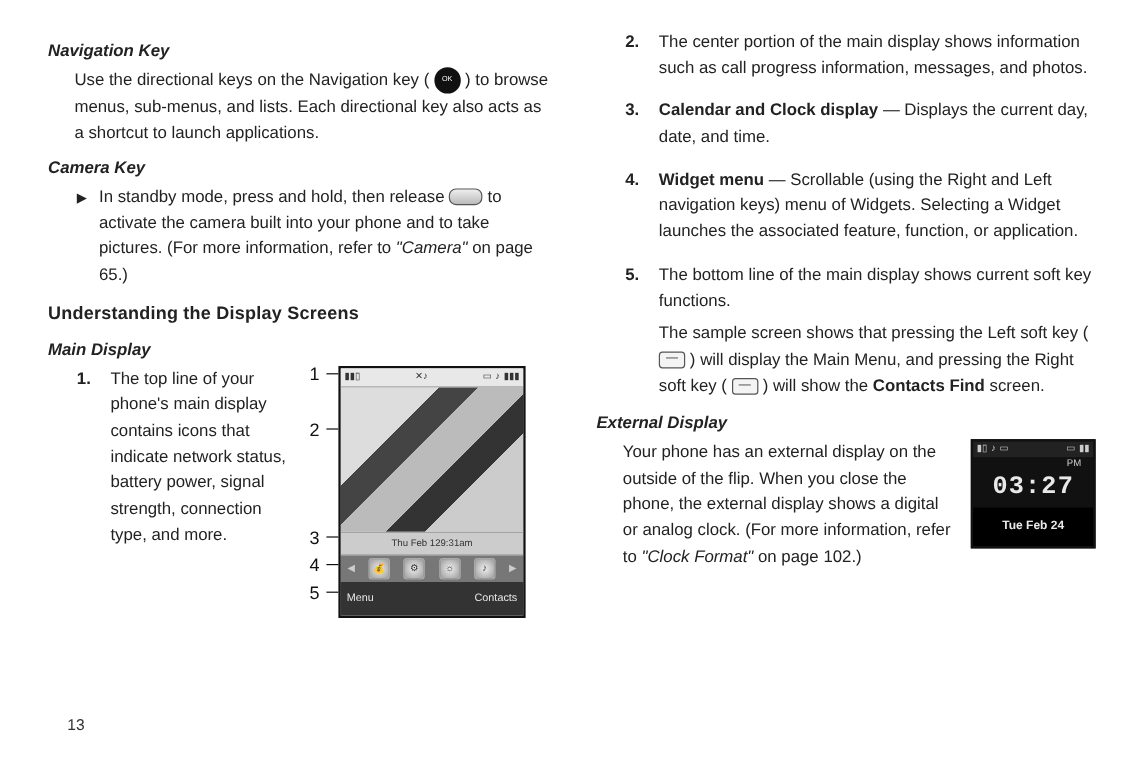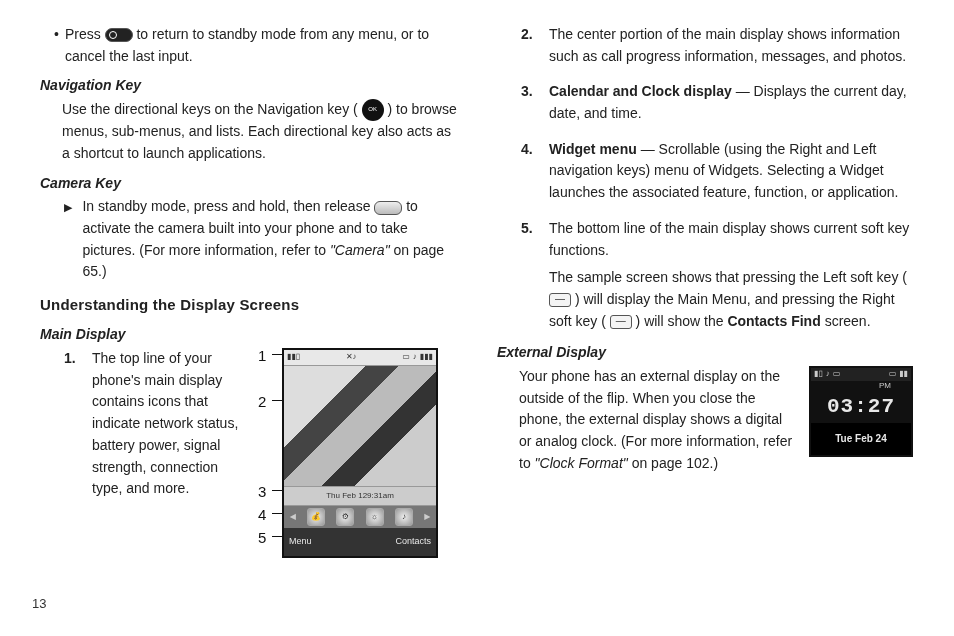--- a/index.html
+++ b/index.html
@@ -80,21 +80,21 @@
     background: #222; display: inline-block; position: relative; vertical-align: middle;
   }
   .ico-power::after {
     content: ""; position: absolute; width: 6px; height: 6px; border: 1px solid #fff;
     border-radius: 50%; top: 2px; left: 3px;
   }
   .bold { font-weight: bold; }
   .ital { font-style: italic; }
   .page-num {
     position: absolute;
-    left: 32px;
+    left: 56px;
     top: 596px;
     font-size: 13px;
     color: #333;
   }
   
   .main-disp-wrap {
     position: relative;
     width: 175px;
     padding-left: 20px;
   }
@@ -150,42 +150,34 @@
   }
   .ext-top .sp { flex: 1; }
   .ext-clk {
     height: 42px; display: flex; flex-direction: column; align-items: center; justify-content: center;
     color: #e8e8e8;
   }
   .ext-clk .big {
     font-family: "Courier New", monospace; font-weight: bold; font-size: 21px;
     letter-spacing: 1px;
   }
-  .ext-clk .pm { font-size: 8px; align-self: flex-end; margin-right: 20px; margin-bottom: -2px; color: #ccc; text-align: center; }
+  .ext-clk .pm { font-size: 8px; align-self: flex-end; margin-right: 10px; margin-bottom: -2px; color: #ccc; text-align: center; }
   .ext-dt {
     height: 32px; background: #000; color: #e8e8e8; font-size: 10px; font-weight: bold;
     display: flex; align-items: center; justify-content: center;
   }
   .flex-row { display: flex; gap: 12px; align-items: flex-start; }
 </style>
 </head>
 <body>
 
 <div class="page">
 
   <div class="col">
 
-    <div class="bullet">
-      <span class="dot"></span>
-      <span>
-        <span>Press </span>
-        <span class="inline-icon ico-power"></span>
-        <span> to return to standby mode from any menu, or to cancel the last input.</span>
-      </span>
-    </div>
 
     <div class="subhead-italic">Navigation Key</div>
     <div class="indent-1">
       <span>Use the directional keys on the Navigation key (</span>
       <span class="inline-icon ico-nav"></span>
       <span>) to browse menus, sub-menus, and lists. Each directional key also acts as a shortcut to launch applications.</span>
     </div>
 
     <div class="subhead-italic">Camera Key</div>
     <div class="arrow-item">

